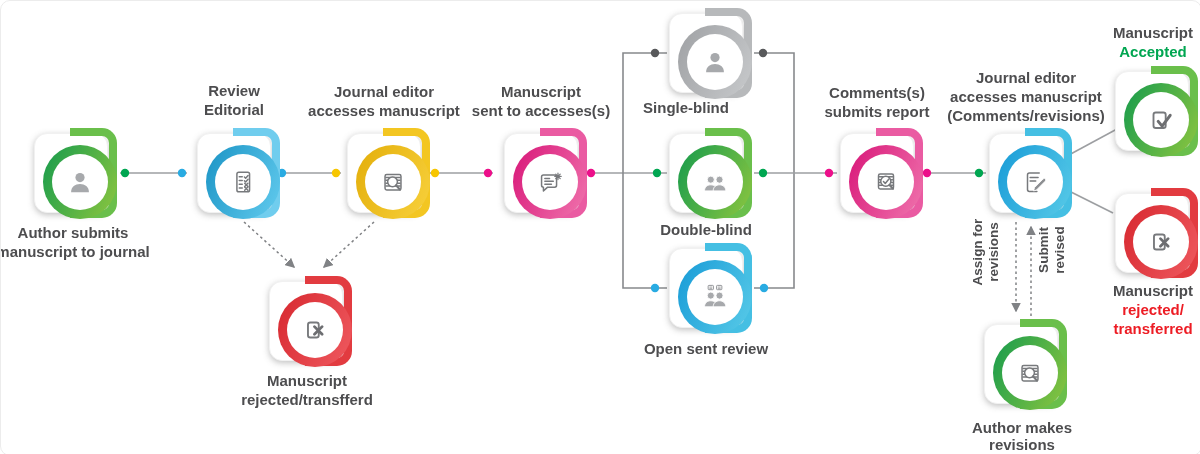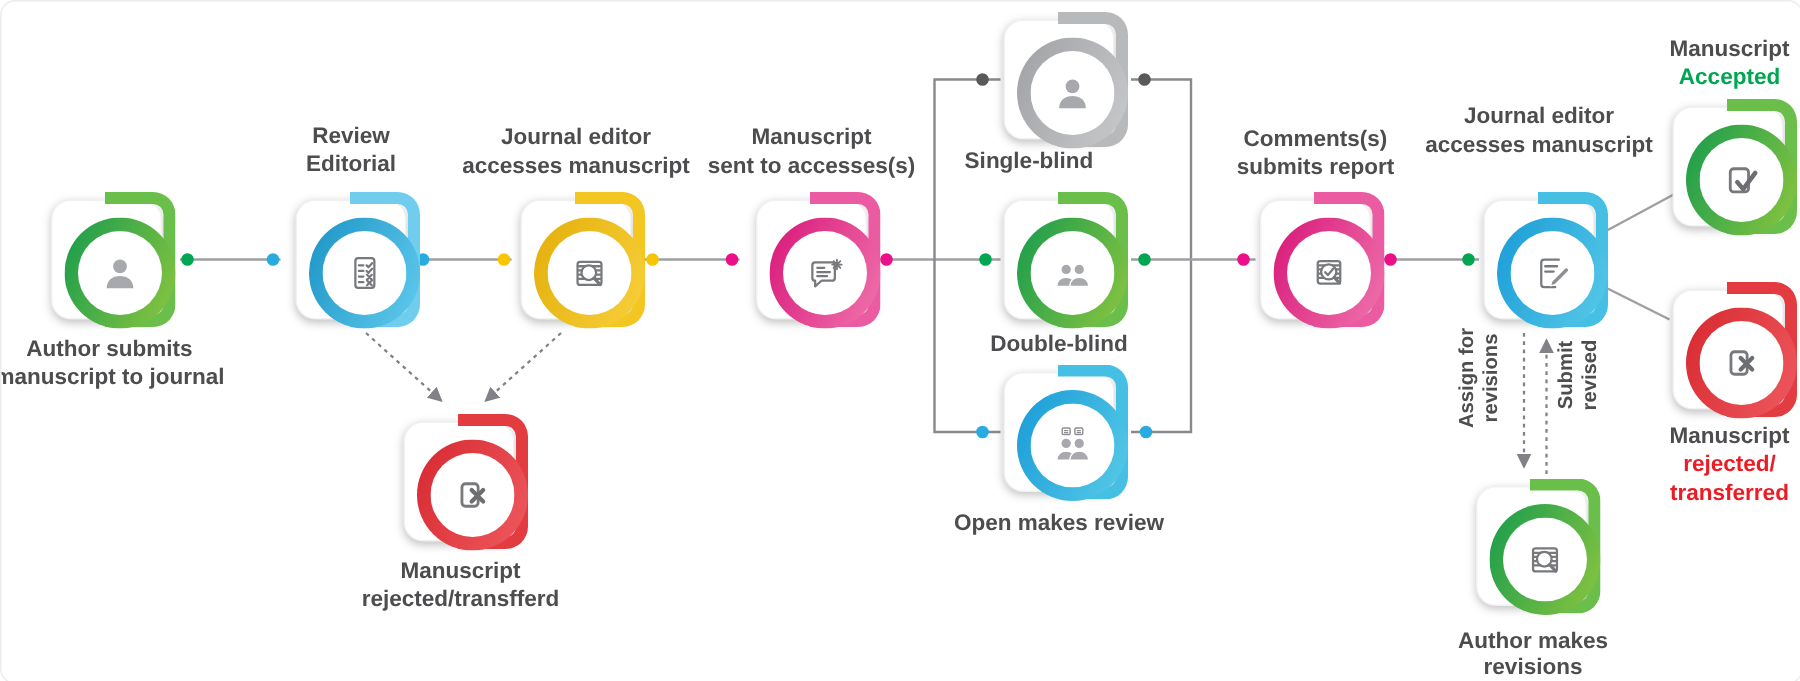--- a/index.html
+++ b/index.html
@@ -274,29 +274,30 @@
     <div>Manuscript</div>
       <div>sent to accesses(s)</div>
   </div>
   <div class="lbl" style="left:610px;top:97px;width:150px;">
     <div>Single-blind</div>
   </div>
   <div class="lbl" style="left:630px;top:219px;width:150px;">
     <div>Double-blind</div>
   </div>
   <div class="lbl" style="left:620px;top:338px;width:170px;">
-    <div>Open makes review</div>
+    <div>Open sent review</div>
   </div>
   <div class="lbl" style="left:791px;top:82px;width:170px;">
     <div>Comments(s)</div>
       <div>submits report</div>
   </div>
   <div class="lbl" style="left:930px;top:67px;width:190px;">
     <div>Journal editor</div>
     <div>accesses manuscript</div>
+    <div>(Comments/revisions)</div>
   </div>
   <div class="lbl" style="left:1077px;top:22px;width:150px;">
     <div>Manuscript</div>
     <div class="text-green">Accepted</div>
   </div>
   <div class="lbl" style="left:1077px;top:280px;width:150px;">
     <div>Manuscript</div>
     <div class="text-red">rejected/</div>
     <div class="text-red">transferred</div>
   </div>

